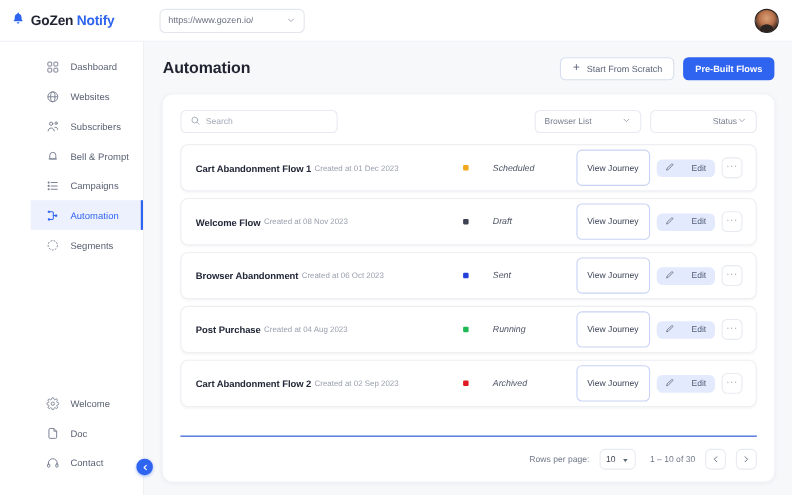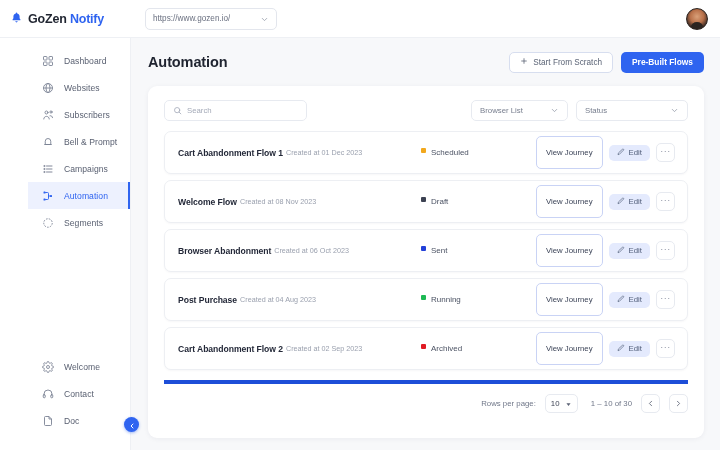--- a/index.html
+++ b/index.html
@@ -112,21 +112,21 @@
     display: flex; align-items: center;
     font-size: 8.4px; font-weight: 600; color: #fff; cursor: pointer; white-space: nowrap;
   }
 
   
   .card {
     flex: 1; min-height: 0;
     background: #fff; border-radius: 9px;
     box-shadow: 0 1px 5px rgba(30,40,70,0.06);
     display: flex; flex-direction: column;
-    padding: 13px 16px 16px 16px;
+    padding: 13px 16px 0 16px;
     margin-bottom: 12px;
     overflow: hidden;
   }
   .filters { display: flex; align-items: center; height: 22px; min-height: 22px; }
   .search-box {
     width: 143px; height: 21px;
     border: 1px solid #e7eaf0; border-radius: 5px; background: #fff;
     display: flex; align-items: center; gap: 5px; padding: 0 8px;
   }
   .search-box input {
@@ -134,62 +134,62 @@
     font-size: 7.8px; color: #555c6d; font-family: inherit; width: 100%;
   }
   .search-box input::placeholder { color: #a4aab8; }
   .filter-right { margin-left: auto; display: flex; gap: 8px; }
   .select-box {
     height: 21px; border: 1px solid #e7eaf0; border-radius: 5px; background: #fff;
     display: flex; align-items: center; justify-content: space-between;
     padding: 0 8px; cursor: pointer;
   }
   .select-box.w-list { width: 97px; }
-  .select-box.w-status { width: 112px; }
+  .select-box.w-status { width: 97px; justify-content: flex-end; }
   .select-text { font-size: 7.8px; color: #777e8e; }
 
   .rows { margin-top: 10px; flex: 1; min-height: 0; display: flex; flex-direction: column; gap: 6px; }
   .row {
     height: 43px; min-height: 43px;
     border: 1px solid #edeff3; border-radius: 7px; background: #fff;
     box-shadow: 0 1px 2px rgba(30,40,70,0.035);
     display: flex; align-items: center;
     padding: 0 12px 0 13px;
   }
   .row-info { width: 215px; display: flex; gap: 3px; }
   .row-name { font-size: 8.6px; font-weight: 700; color: #232838; letter-spacing: -0.05px; }
   .row-date { font-size: 7.2px; color: #9aa0ae; }
-  .row-status { flex: 1; display: flex; align-items: flex-start; gap: 5px; padding-left: 28px; }
+  .row-status { flex: 1; display: flex; align-items: center; gap: 22px; padding-left: 28px; font-style: italic; }
   .status-dot { width: 5px; height: 5px; border-radius: 1px; }
   .status-label { font-size: 8px; color: #4b5263; }
   .row-actions { display: flex; align-items: center; gap: 6px; }
   .btn-journey {
     height: 33px; padding: 0 9px;
     border: 1px solid #c9d3f5; border-radius: 5px; background: #fff;
     display: flex; align-items: center;
     font-size: 7.8px; color: #3c4458; cursor: pointer; white-space: nowrap;
   }
   .btn-edit {
     height: 16px; padding: 0 8px;
     border: none; border-radius: 5px; background: #e4eafd;
-    display: flex; align-items: center; gap: 4px;
+    display: flex; align-items: center; gap: 16px;
     font-size: 7.8px; color: #53607c; cursor: pointer;
   }
   .btn-more {
     width: 19px; height: 19px;
     border: 1px solid #e7eaf0; border-radius: 5px; background: #fff;
     display: flex; align-items: center; justify-content: center;
     color: #8a90a0; font-size: 9px; letter-spacing: 0.5px; cursor: pointer;
     line-height: 4px; padding-bottom: 4px;
   }
 
   
   .pager {
     height: 42px; min-height: 42px;
-    border-top: 4px solid #1d4ed8;
+    border-top: 1px solid #1d4ed8;
     margin-top: 9px;
     display: flex; align-items: center; justify-content: flex-end; gap: 9px;
   }
   .pager-label { font-size: 7.8px; color: #707789; }
   .rpp-select {
     width: 33px; height: 19px;
     border: 1px solid #e7eaf0; border-radius: 5px; background: #fff;
     display: flex; align-items: center; justify-content: space-between;
     padding: 0 5px; cursor: pointer;
   }
@@ -323,36 +323,36 @@
           <span class="nav-ico">
             <svg width="12" height="12" viewBox="0 0 24 24" fill="none" stroke="currentColor" stroke-width="1.7">
                 <circle cx="12" cy="12" r="3"></circle>
                 <path d="M19.4 15a1.6 1.6 0 0 0 .3 1.8l.1.1a2 2 0 1 1-2.8 2.8l-.1-.1a1.6 1.6 0 0 0-1.8-.3 1.6 1.6 0 0 0-1 1.5V21a2 2 0 1 1-4 0v-.1a1.6 1.6 0 0 0-1-1.5 1.6 1.6 0 0 0-1.8.3l-.1.1a2 2 0 1 1-2.8-2.8l.1-.1a1.6 1.6 0 0 0 .3-1.8 1.6 1.6 0 0 0-1.5-1H3a2 2 0 1 1 0-4h.1a1.6 1.6 0 0 0 1.5-1 1.6 1.6 0 0 0-.3-1.8l-.1-.1a2 2 0 1 1 2.8-2.8l.1.1a1.6 1.6 0 0 0 1.8.3H9a1.6 1.6 0 0 0 1-1.5V3a2 2 0 1 1 4 0v.1a1.6 1.6 0 0 0 1 1.5 1.6 1.6 0 0 0 1.8-.3l.1-.1a2 2 0 1 1 2.8 2.8l-.1.1a1.6 1.6 0 0 0-.3 1.8V9a1.6 1.6 0 0 0 1.5 1H21a2 2 0 1 1 0 4h-.1a1.6 1.6 0 0 0-1.5 1z"></path>
               </svg>
           </span>
           <span class="nav-label">Welcome</span>
         </div>
         <div class="nav-item">
           <span class="nav-ico">
+            <svg width="12" height="12" viewBox="0 0 24 24" fill="none" stroke="currentColor" stroke-width="1.8" stroke-linejoin="round">
+                <path d="M14 3H7a2 2 0 0 0-2 2v14a2 2 0 0 0 2 2h10a2 2 0 0 0 2-2V8z"></path>
+                <polyline points="14 3 14 8 19 8"></polyline>
+              </svg>
+          </span>
+          <span class="nav-label">Doc</span>
+        </div>
+        <div class="nav-item">
+          <span class="nav-ico">
             <svg width="12" height="12" viewBox="0 0 24 24" fill="none" stroke="currentColor" stroke-width="1.8" stroke-linecap="round">
                 <path d="M4 14v-2a8 8 0 0 1 16 0v2"></path>
                 <rect x="2.5" y="13.5" width="4" height="6" rx="1.6"></rect>
                 <rect x="17.5" y="13.5" width="4" height="6" rx="1.6"></rect>
               </svg>
           </span>
           <span class="nav-label">Contact</span>
-        </div>
-        <div class="nav-item">
-          <span class="nav-ico">
-            <svg width="12" height="12" viewBox="0 0 24 24" fill="none" stroke="currentColor" stroke-width="1.8" stroke-linejoin="round">
-                <path d="M14 3H7a2 2 0 0 0-2 2v14a2 2 0 0 0 2 2h10a2 2 0 0 0 2-2V8z"></path>
-                <polyline points="14 3 14 8 19 8"></polyline>
-              </svg>
-          </span>
-          <span class="nav-label">Doc</span>
         </div>
       </div>
 
       <div class="collapse-btn">
         <span>
           <svg width="8" height="8" viewBox="0 0 24 24" fill="none" stroke="#ffffff" stroke-width="3" stroke-linecap="round" stroke-linejoin="round">
               <polyline points="15 18 9 12 15 6"></polyline>
             </svg>
         </span>
       </div>

